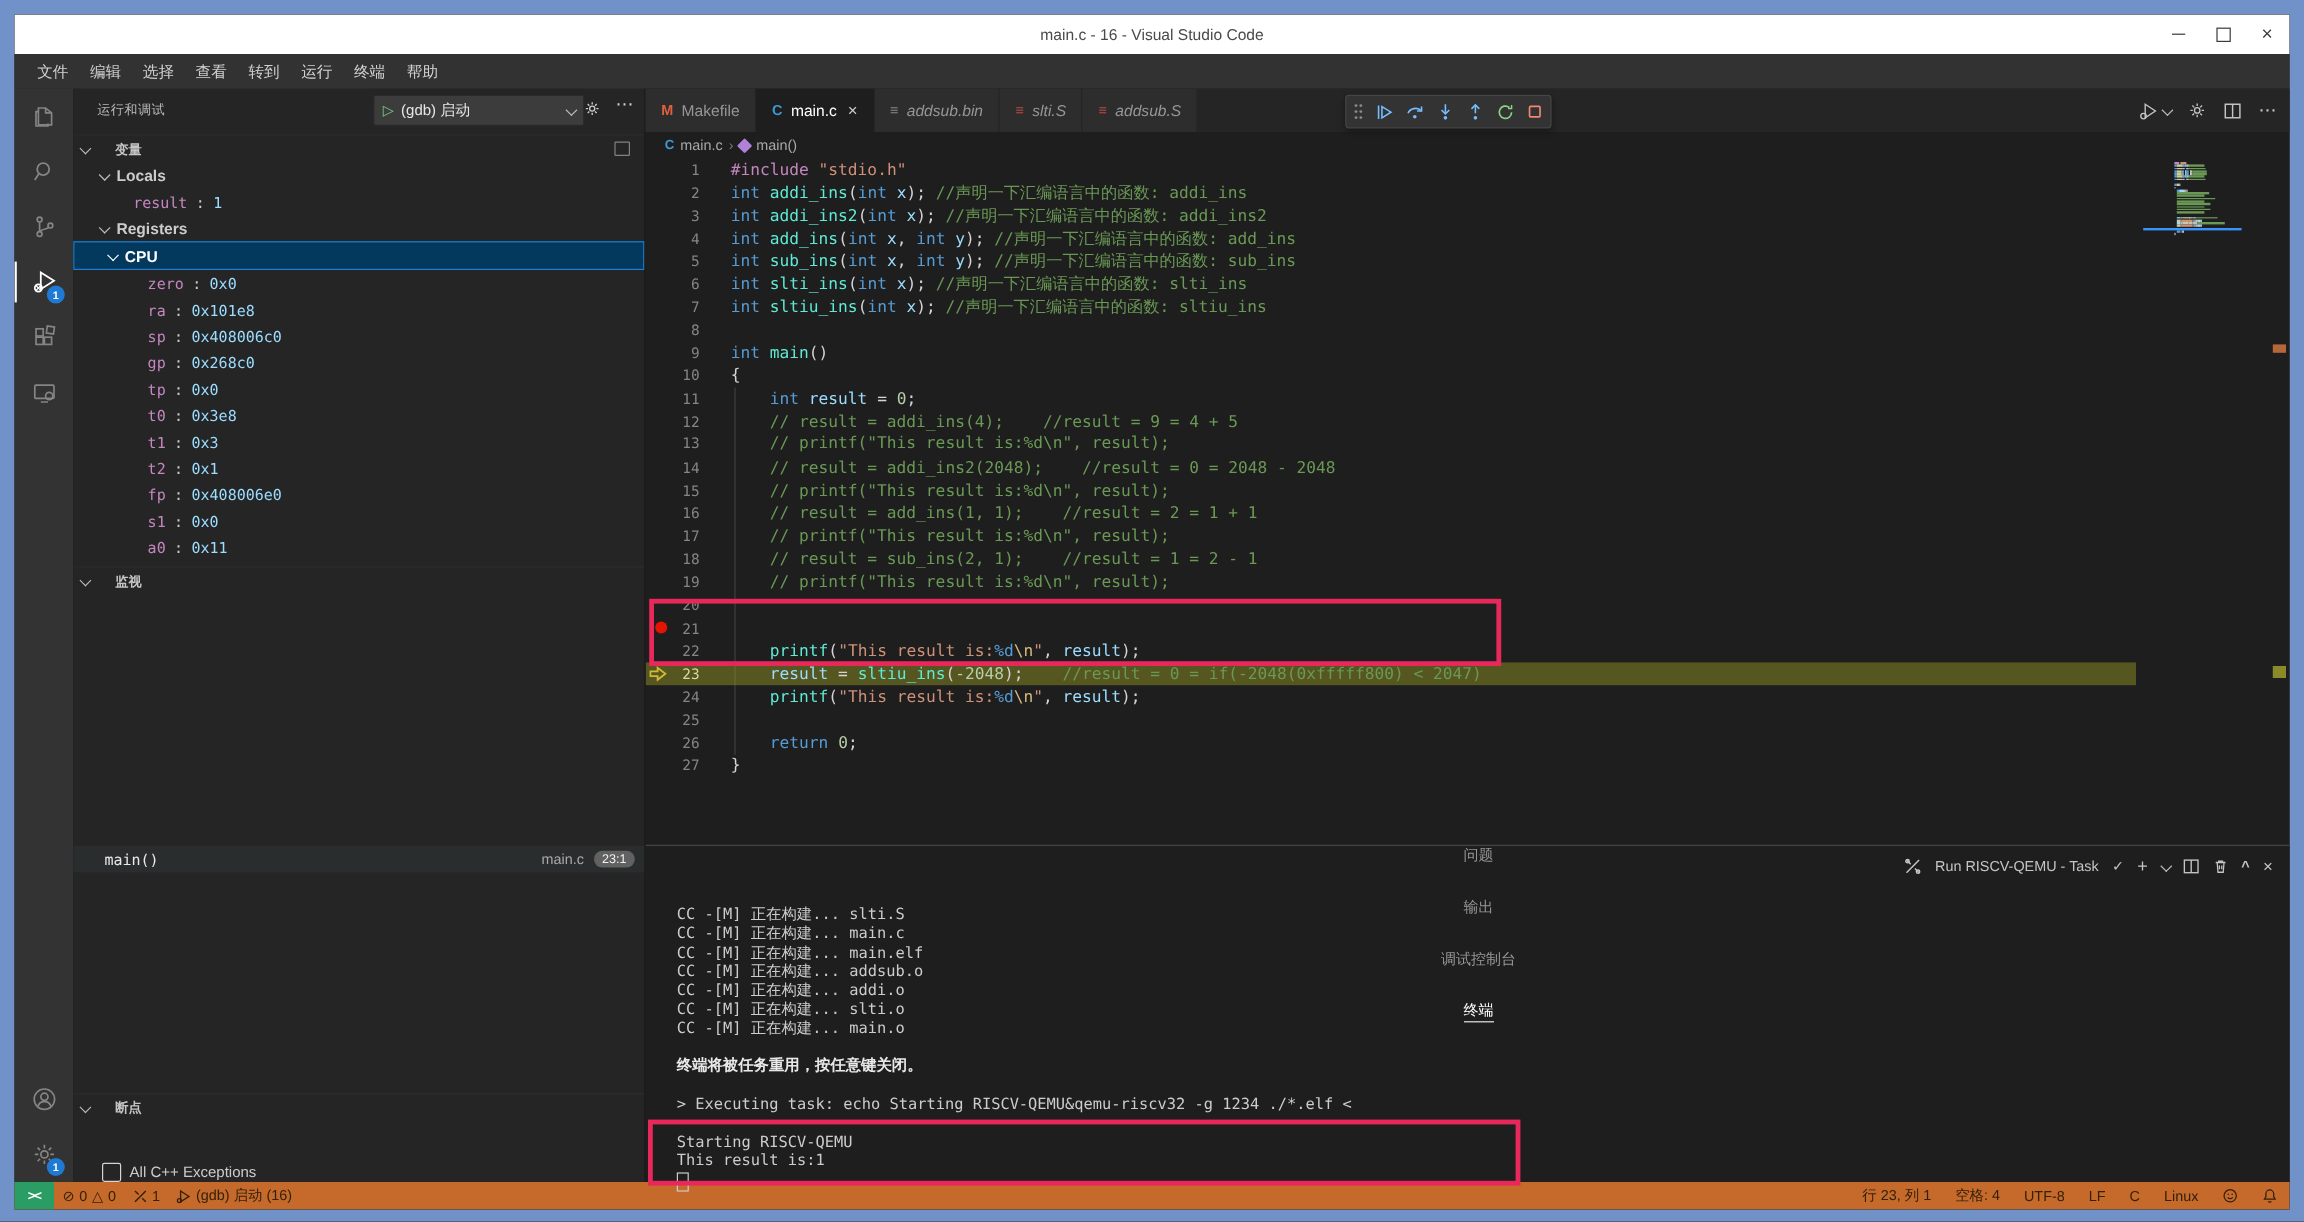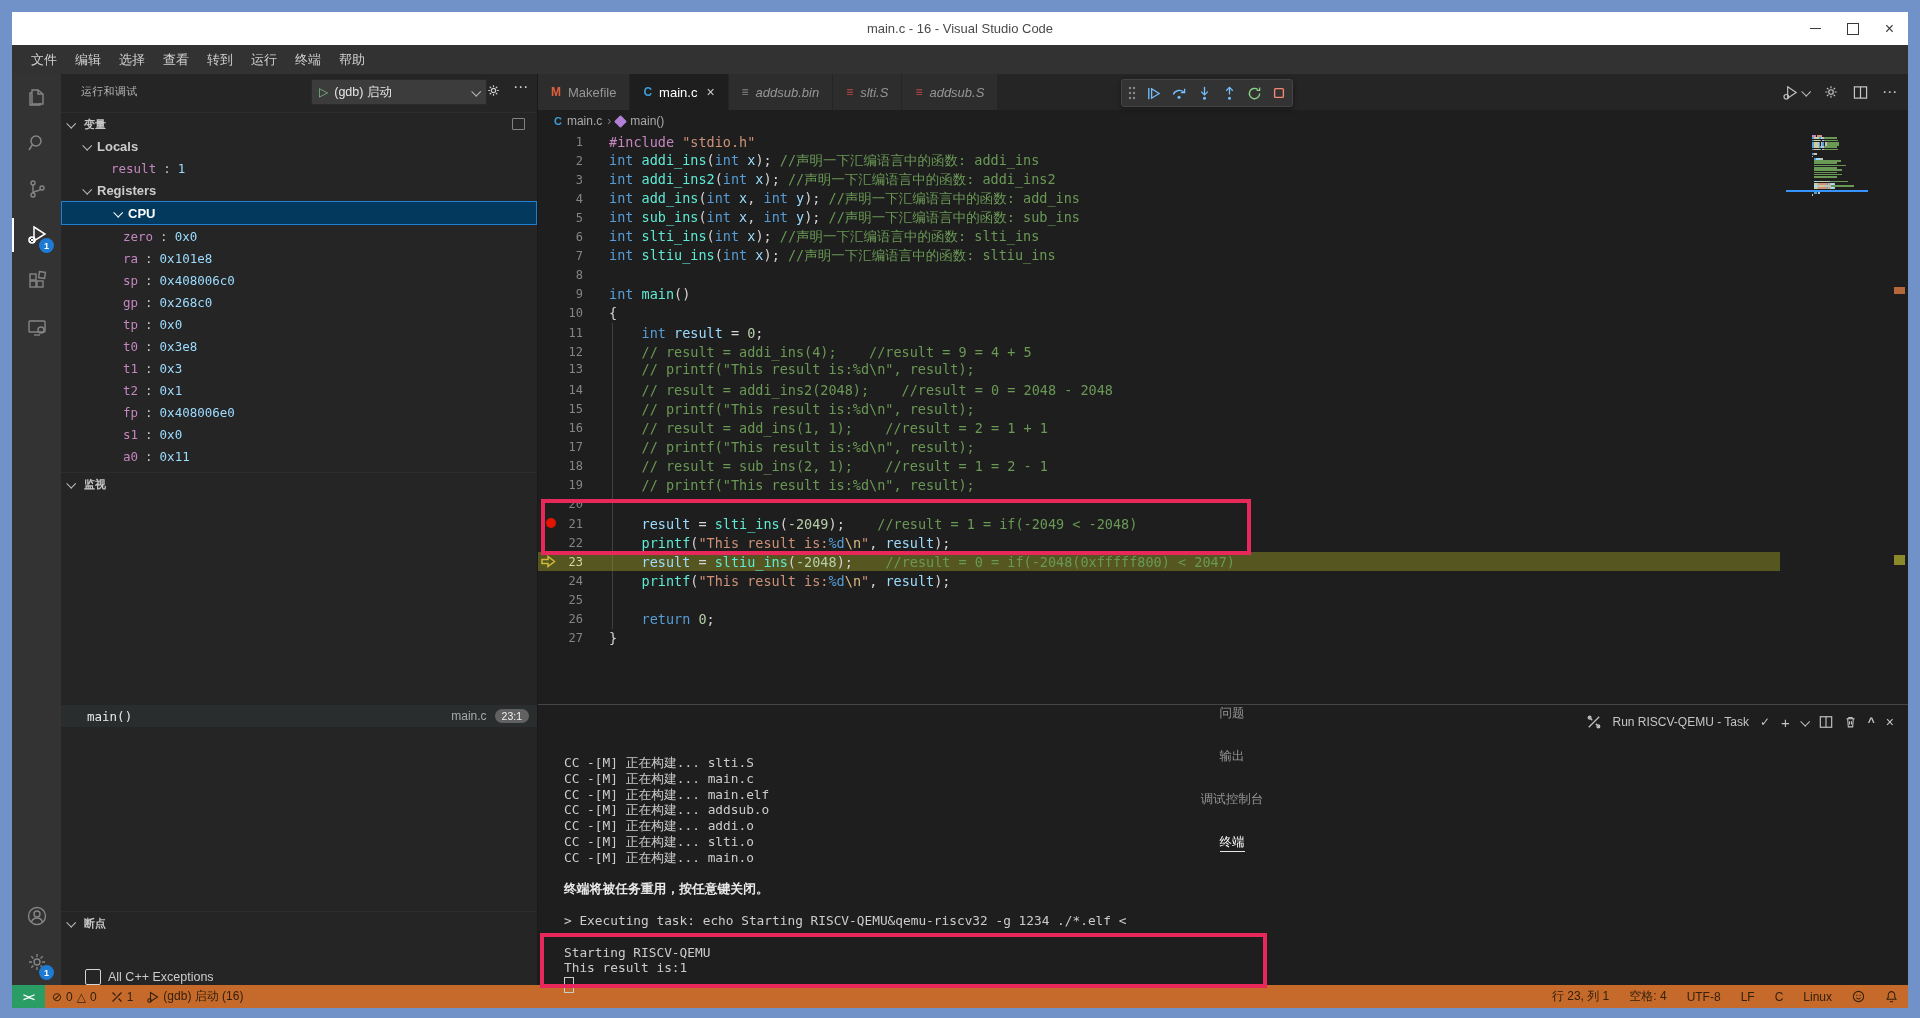--- a/index.html
+++ b/index.html
@@ -32,27 +32,27 @@
   .sb-header{position:absolute;left:0;top:0;width:100%;height:38px;}
   .sb-title{position:absolute;left:20px;top:10px;font-size:11px;color:#b8b8b8;letter-spacing:.3px;}
   .debug-dropdown{position:absolute;left:250px;top:5px;width:160px;height:24px;background:#3c3c3c;border:1px solid #2a2a2a;border-radius:2px;
                   display:flex;align-items:center;padding:0 7px;gap:6px;font-size:12.5px;color:#e6e6e6;}
   .dd-play{color:#75c885;font-size:12px;}
   .chev{display:inline-block;width:6px;height:6px;border-right:1.4px solid #bbbbbb;border-bottom:1.4px solid #bbbbbb;transform:rotate(45deg) translateY(-1px);}
   .debug-dropdown .chev{margin-left:auto;}
   .sb-gear{position:absolute;left:425px;top:9px;color:#cccccc;}
   .sb-dots{position:absolute;left:452px;top:4px;color:#cccccc;font-size:15px;letter-spacing:1px;}
   .pane{position:absolute;left:0;width:100%;}
-  .pane-header{height:22px;display:flex;align-items:center;padding-left:6px;gap:10px;font-size:11px;font-weight:bold;color:#c5c5c5;border-top:1px solid #33333388;text-align:right;}
+  .pane-header{height:22px;display:flex;align-items:center;padding-left:6px;gap:22px;font-size:11px;font-weight:bold;color:#c5c5c5;border-top:1px solid #33333388;text-align:right;}
   .pane-hicon{margin-left:auto;margin-right:12px;width:11px;height:10px;border:1px solid #9a9a9a;border-radius:1px;opacity:.8;}
   .badge-txt{margin-left:auto;margin-right:10px;font-size:9.5px;font-weight:normal;color:#b4b4b4;}
   .trow{height:22px;display:flex;align-items:center;gap:7px;font-size:13px;}
   .trow .chev{flex:none;}
   .lvl1{padding-left:22px;}
-  .lvl2{padding-left:52px;}
+  .lvl2{padding-left:28px;}
   .leaf{padding-left:62px;font-family:"DejaVu Sans Mono","Liberation Mono",monospace;font-size:12.5px;}
   .leaf-local{padding-left:50px;font-family:"DejaVu Sans Mono","Liberation Mono",monospace;font-size:12.5px;}
   .reg-name{color:#c586c0;}
   .reg-val{color:#9cdcfe;}
   .trow.selected{background:#04395e;border:1px solid #1f7fd4;color:#ffffff;}
   .frame-row{height:22px;display:flex;align-items:center;background:#2a2d2e;padding-left:26px;
              font-family:"DejaVu Sans Mono","Liberation Mono",monospace;font-size:12.5px;color:#e8e8e8;}
   .frame-right{margin-left:auto;display:flex;align-items:center;gap:8px;padding-right:8px;font-family:"Liberation Sans",sans-serif;}
   .frame-file{color:#a9a9a9;font-size:12px;}
   .pos-badge{background:#616161;color:#f0f0f0;font-size:10.5px;border-radius:8px;padding:1px 7px;}
@@ -693,21 +693,21 @@
           <div class="code-row" style="top: 191px;"><span class="ln">11</span><span class="code-text"><span class="tk-w">    </span><span class="tk-k">int</span><span class="tk-w"> </span><span class="tk-v">result</span><span class="tk-w"> = </span><span class="tk-n">0</span><span class="tk-w">;</span></span></div>
           <div class="code-row" style="top: 210.1px;"><span class="ln">12</span><span class="code-text"><span class="tk-w">    </span><span class="tk-c">// result = addi_ins(4);    //result = 9 = 4 + 5</span></span></div>
           <div class="code-row" style="top: 227px;"><span class="ln">13</span><span class="code-text"><span class="tk-w">    </span><span class="tk-c">// printf("This result is:%d\n", result);</span></span></div>
           <div class="code-row" style="top: 248.3px;"><span class="ln">14</span><span class="code-text"><span class="tk-w">    </span><span class="tk-c">// result = addi_ins2(2048);    //result = 0 = 2048 - 2048</span></span></div>
           <div class="code-row" style="top: 267.4px;"><span class="ln">15</span><span class="code-text"><span class="tk-w">    </span><span class="tk-c">// printf("This result is:%d\n", result);</span></span></div>
           <div class="code-row" style="top: 286.5px;"><span class="ln">16</span><span class="code-text"><span class="tk-w">    </span><span class="tk-c">// result = add_ins(1, 1);    //result = 2 = 1 + 1</span></span></div>
           <div class="code-row" style="top: 305.6px;"><span class="ln">17</span><span class="code-text"><span class="tk-w">    </span><span class="tk-c">// printf("This result is:%d\n", result);</span></span></div>
           <div class="code-row" style="top: 324.7px;"><span class="ln">18</span><span class="code-text"><span class="tk-w">    </span><span class="tk-c">// result = sub_ins(2, 1);    //result = 1 = 2 - 1</span></span></div>
           <div class="code-row" style="top: 343.8px;"><span class="ln">19</span><span class="code-text"><span class="tk-w">    </span><span class="tk-c">// printf("This result is:%d\n", result);</span></span></div>
           <div class="code-row" style="top: 362.9px;"><span class="ln">20</span><span class="code-text"></span></div>
-          <div class="code-row" style="top: 382px;"><span class="ln">21</span><span class="code-text"><span class="tk-w">    </span><span class="tk-v">result</span><span class="tk-w"> = </span><span class="tk-f">slti_ins</span><span class="tk-w">(</span><span class="tk-n">-2049</span><span class="tk-w">);    </span><span class="tk-c">//result = 1 = if(-2049 &lt; -2048)</span></span></div>
+          <div class="code-row" style="top: 382px;"><span class="ln">21</span></div>
           <div class="code-row" style="top: 401.1px;"><span class="ln">22</span><span class="code-text"><span class="tk-w">    </span><span class="tk-f">printf</span><span class="tk-w">(</span><span class="tk-s">"This result is:</span><span class="tk-fm">%d</span><span class="tk-e">\n</span><span class="tk-s">"</span><span class="tk-w">, </span><span class="tk-v">result</span><span class="tk-w">);</span></span></div>
           <div class="code-row cur" style="top: 420.2px;"><span class="ln">23</span><span class="code-text"><span class="tk-w">    </span><span class="tk-v">result</span><span class="tk-w"> = </span><span class="tk-f">sltiu_ins</span><span class="tk-w">(</span><span class="tk-n">-2048</span><span class="tk-w">);    </span><span class="tk-c">//result = 0 = if(-2048(0xfffff800) &lt; 2047)</span></span></div>
           <div class="code-row" style="top: 439.3px;"><span class="ln">24</span><span class="code-text"><span class="tk-w">    </span><span class="tk-f">printf</span><span class="tk-w">(</span><span class="tk-s">"This result is:</span><span class="tk-fm">%d</span><span class="tk-e">\n</span><span class="tk-s">"</span><span class="tk-w">, </span><span class="tk-v">result</span><span class="tk-w">);</span></span></div>
           <div class="code-row" style="top: 458.4px;"><span class="ln">25</span><span class="code-text"></span></div>
           <div class="code-row" style="top: 477.5px;"><span class="ln">26</span><span class="code-text"><span class="tk-w">    </span><span class="tk-k">return</span><span class="tk-w"> </span><span class="tk-n">0</span><span class="tk-w">;</span></span></div>
           <div class="code-row" style="top: 496.6px;"><span class="ln">27</span><span class="code-text"><span class="tk-w">}</span></span></div>
         </div>
 
       <div class="panel">
         <div class="panel-tabs" id="panel-tabs">

